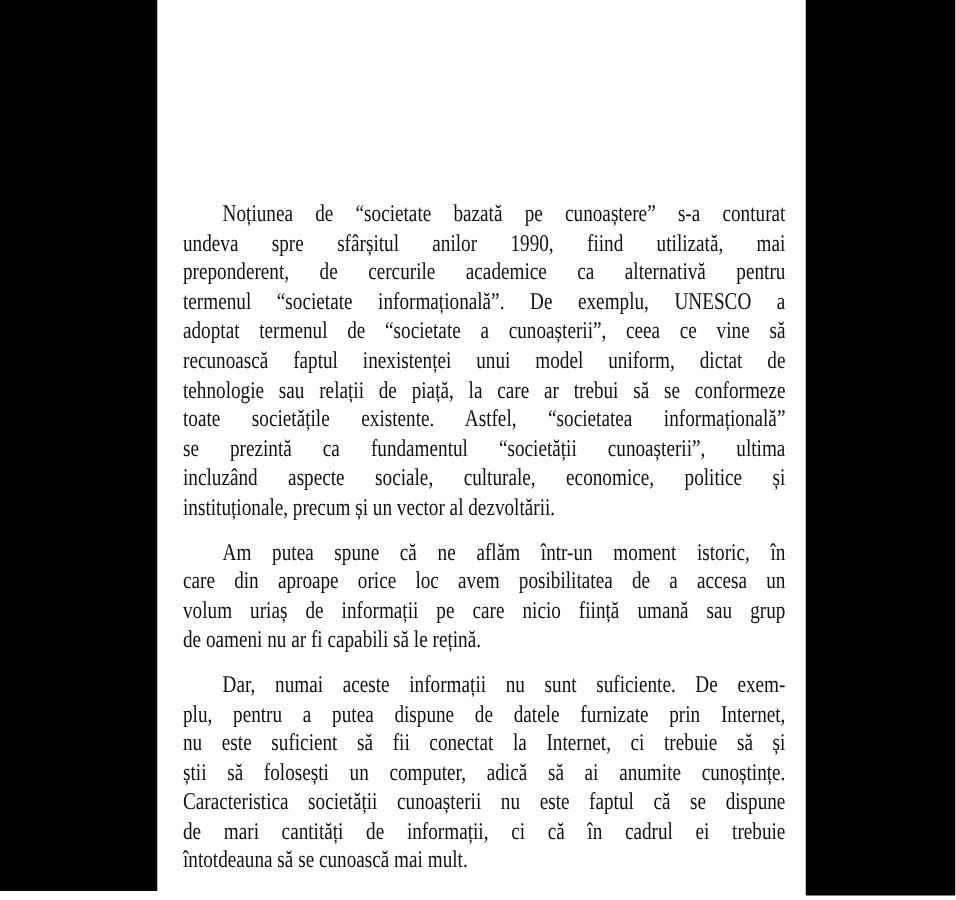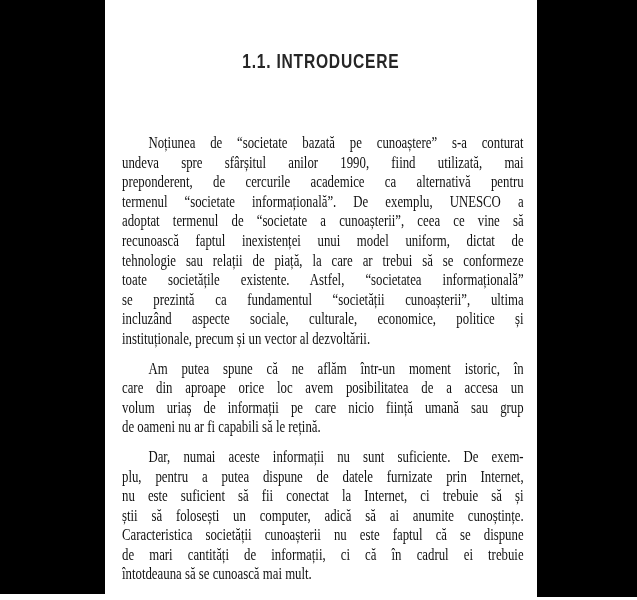--- a/index.html
+++ b/index.html
@@ -73,23 +73,20 @@
 </style>
 </head>
 <body>
 
 <div class="black-bar" id="bar-left"></div>
 
 <div class="black-bar" id="bar-right"></div>
 
 <div class="page">
 
-  <div class="page-title">
-    <span class="title-inner">1.1. INTRODUCERE</span>
-  </div>
 
   <div class="body-text">
       <div class="para">
         <div class="line first">Noțiunea de “societate bazată pe cunoaștere” s-a conturat</div>
         <div class="line">undeva spre sfârșitul anilor 1990, fiind utilizată, mai</div>
         <div class="line">preponderent, de cercurile academice ca alternativă pentru</div>
         <div class="line">termenul “societate informațională”. De exemplu, UNESCO a</div>
         <div class="line">adoptat termenul de “societate a cunoașterii”, ceea ce vine să</div>
         <div class="line">recunoască faptul inexistenței unui model uniform, dictat de</div>
         <div class="line">tehnologie sau relații de piață, la care ar trebui să se conformeze</div>

